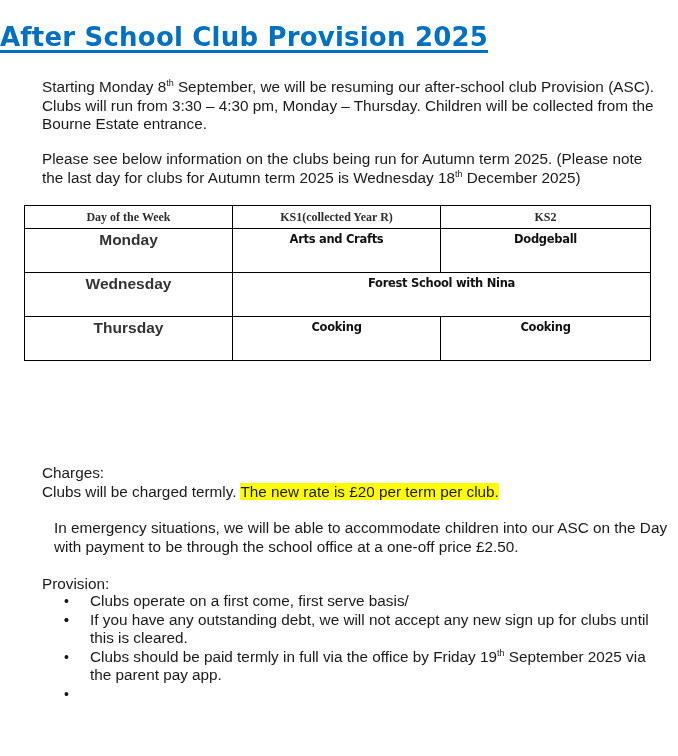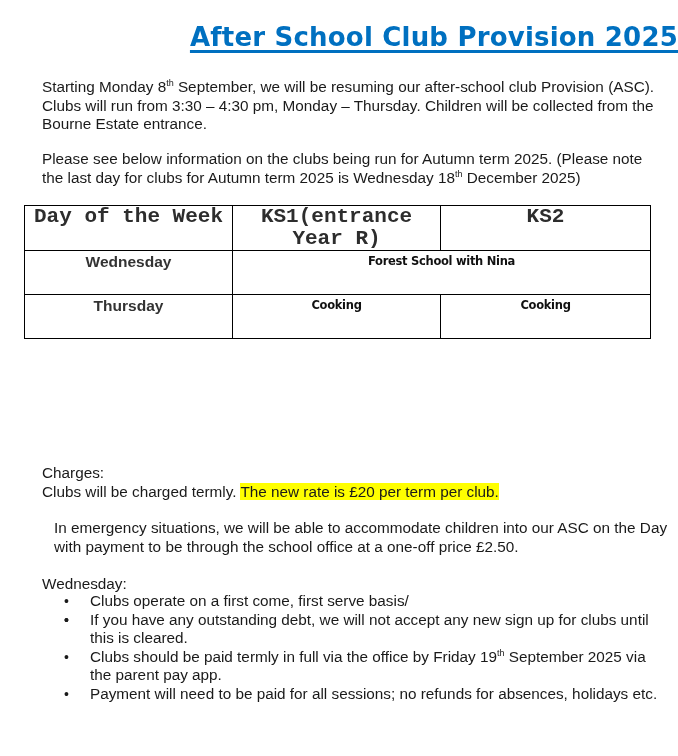--- a/index.html
+++ b/index.html
@@ -2,42 +2,42 @@
 <html><head>
 <meta charset="utf-8">
 <style>
   html, body { margin: 0; padding: 0; background: #ffffff; }
   body {
     width: 678px; height: 756px; position: relative; overflow: hidden;
     font-family: "Liberation Sans", sans-serif; color: #1a1a1a;
   }
   .title {
     position: absolute; left: 0; width: 678px; top: 22px;
-    text-align: right; font-family: "DejaVu Sans", sans-serif;
+    text-align: left; font-family: "DejaVu Sans", sans-serif;
     font-weight: bold; font-size: 26px; color: #0070C0;
     letter-spacing: 0.2px;
   }
   .title span { text-decoration: underline; text-decoration-thickness: 3px; text-underline-offset: 4px; }
   .para {
     position: absolute; left: 42px; width: 620px;
     font-size: 15.3px; line-height: 18.5px; color: #1a1a1a;
   }
   .para sup { font-size: 9px; line-height: 0; vertical-align: 6px; }
   #intro { top: 78px; }
   #note { top: 150px; }
   table.clubs {
     position: absolute; left: 24px; top: 205px;
     width: 626px; border-collapse: collapse;
     table-layout: fixed;
   }
   table.clubs td {
     border: 1.5px solid #000; vertical-align: top; text-align: center;
     padding: 0;
   }
-  table.clubs tr.head td { height: 22px; font-family: Liberation Mono, monospace; font-weight: bold; font-size: 21px; color: #2d2d2d; line-height: 22px; }
+  table.clubs tr.head td { height: 22px; font-family: Liberation Serif, serif; font-weight: bold; font-size: 12px; color: #2d2d2d; line-height: 22px; }
   table.clubs tr.row td { height: 43px; }
   table.clubs td.day { font-weight: bold; font-size: 15.5px; color: #333; line-height: 22px; padding-top: 0px; }
   table.clubs td.club { font-family: "DejaVu Sans", sans-serif; font-weight: bold; font-size: 11.5px; color: #111; line-height: 20px; letter-spacing: -0.3px; }
   col.c1 { width: 208px; } col.c2 { width: 208px; } col.c3 { width: 210px; }
   #charges-label { top: 464px; }
   #charges-text { top: 483px; }
   .hl { background: #FFFF00; }
   #emergency { top: 519px; margin-left: 12px; }
   #conditions-label { top: 575px; }
   ul.conds {
@@ -59,41 +59,46 @@
 
 <table class="clubs">
   <colgroup>
       <col class="c1">
       <col class="c2">
       <col class="c3">
     </colgroup>
   <tbody>
       <tr class="head">
     <td>Day of the Week</td>
-    <td>KS1(entrance Year R)</td>
+    <td>KS1(collected Year R)</td>
     <td>KS2</td>
+  </tr>
+  <tr class="row">
+    <td class="day">Monday</td>
+    <td class="club">Arts and Crafts</td>
+    <td class="club">Dodgeball</td>
   </tr>
   <tr class="row">
     <td class="day">Wednesday</td>
     <td class="club" colspan="2">Forest School with Nina</td>
   </tr>
   <tr class="row">
     <td class="day">Thursday</td>
     <td class="club">Cooking</td>
     <td class="club">Cooking</td>
   </tr>
 </tbody>
   </table>
 
 <div class="para" id="charges-label">Charges:</div>
 <div class="para" id="charges-text"><span>Clubs will be charged termly. </span><span class="hl">The new rate is £20 per term per club.</span></div>
 
 <div class="para" id="emergency">In emergency situations, we will be able to accommodate children into our ASC on the Day with payment to be through the school office at a one-off price £2.50.</div>
 
-<div class="para" id="conditions-label">Wednesday:</div>
+<div class="para" id="conditions-label">Provision:</div>
 
 <ul class="conds">
   <li><span class="bullet">•</span><span>Clubs operate on a first come, first serve basis/</span></li>
   <li><span class="bullet">•</span></li>
   <li><span class="bullet">•</span><span>If you have any outstanding debt, we will not accept any new sign up for clubs until this is cleared.</span></li>
   <li><span class="bullet">•</span><span>Clubs should be paid termly in full via the office by Friday 19</span><sup>th</sup><span> September 2025 via the parent pay app.</span></li>
-  <li><span class="bullet">•</span><span>Payment will need to be paid for all sessions; no refunds for absences, holidays etc.</span></li>
+  <li><span class="bullet">•</span></li>
 </ul>
 
 </body></html>

